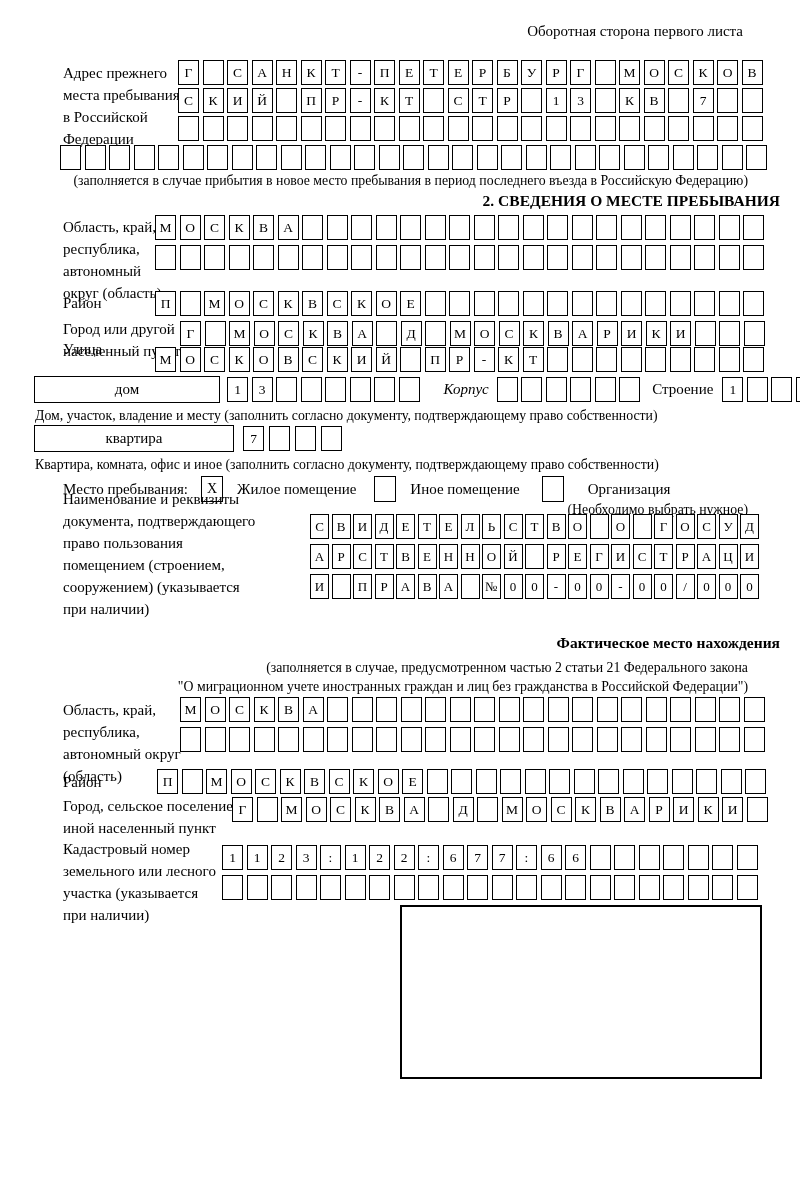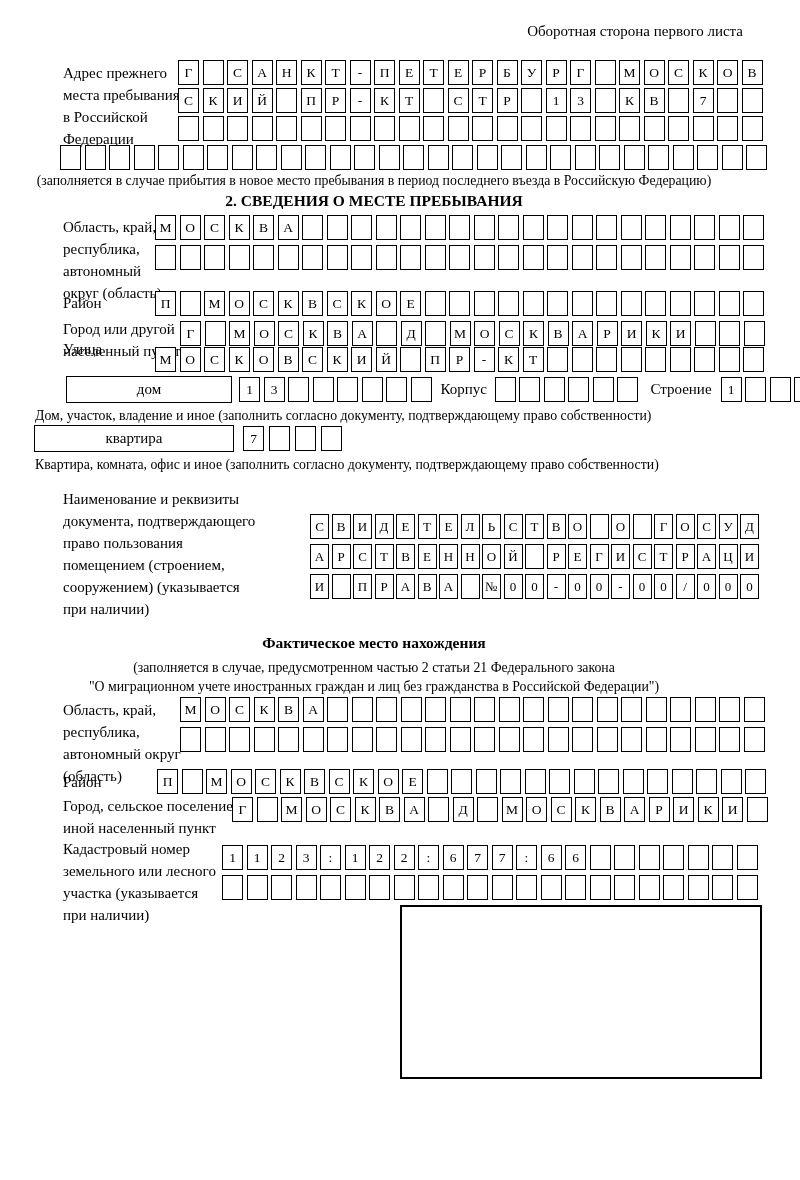--- a/index.html
+++ b/index.html
@@ -4,22 +4,22 @@
 <style>
   html,body { margin:0; padding:0; background:#fff; }
   .page {
     position:relative; width:800px; height:1180px; background:#fff;
     color:#000; font-family:"Liberation Serif","DejaVu Serif",serif;
     overflow:hidden;
   }
   .abs { position:absolute; }
   .label { font-size:15px; line-height:22px; white-space:pre-line; }
   .note  { font-size:13.8px; line-height:18px; }
-  .center { width:748px; left:0; text-align:center; }
-  .title { font-weight:bold; font-size:15.5px; }
+  .center { width:748px; left:0; text-align:right; }
+  .title { font-weight:bold; font-size:15.5px;padding-left:32px; }
   .cellrow { display:flex; gap:3.5px; }
   .cell {
     flex:none; width:21px; height:25px; box-sizing:border-box;
     border:1.7px solid #000; display:flex; align-items:center; justify-content:center;
     font-size:13.5px; background:#fff;
   }
   .cellrow.sm { gap:2.5px; }
   .cellrow.sm .cell { width:19px; font-size:13px; }
   .bigbox {
     box-sizing:border-box; border:1.7px solid #000; height:27px;
@@ -298,61 +298,71 @@
       <div class="cell"></div>
       <div class="cell"></div>
       <div class="cell"></div>
       <div class="cell"></div>
       <div class="cell"></div>
       <div class="cell"></div>
       <div class="cell"></div>
     </div>
 
   <div class="abs hrow" style="top:376px; left:34px;">
-    <div class="bigbox" style="width:166px;margin-left:32px;">дом</div>
+    <div class="bigbox" style="width:186px;">дом</div>
     <div class="cellrow" style="margin-left:7px;">
         <div class="cell">1</div>
         <div class="cell">3</div>
         <div class="cell"></div>
         <div class="cell"></div>
         <div class="cell"></div>
         <div class="cell"></div>
         <div class="cell"></div>
         <div class="cell"></div>
       </div>
-    <span class="inl" style="margin-left:9px;">Корпус</span>
+    <span class="inl" style="margin-left:24px;font-style:italic;">Корпус</span>
     <div class="cellrow" style="margin-left:8px;">
         <div class="cell"></div>
         <div class="cell"></div>
         <div class="cell"></div>
         <div class="cell"></div>
         <div class="cell"></div>
         <div class="cell"></div>
       </div>
     <span class="inl" style="margin-left:12px;">Строение</span>
     <div class="cellrow" style="margin-left:9px;">
         <div class="cell">1</div>
         <div class="cell"></div>
         <div class="cell"></div>
         <div class="cell"></div>
       </div>
   </div>
-  <div class="abs note" style="top:407px; left:35px;">Дом, участок, владение и иное (заполнить согласно документу, подтверждающему право собственности)</div>
+  <div class="abs note" style="top:407px; left:35px;">Дом, участок, владение и месту (заполнить согласно документу, подтверждающему право собственности)</div>
 
   <div class="abs hrow" style="top:425px; left:34px;">
     <div class="bigbox" style="width:200px;">квартира</div>
     <div class="cellrow" style="margin-left:9px; gap:5px;">
         <div class="cell">7</div>
         <div class="cell"></div>
         <div class="cell"></div>
         <div class="cell"></div>
       </div>
   </div>
   <div class="abs note" style="top:456px; left:35px;text-align:center;">Квартира, комната, офис и иное (заполнить согласно документу, подтверждающему право собственности)</div>
 
+  <div class="abs hrow" style="top:476px; left:63px;">
+    <span class="inl">Место пребывания:</span>
+    <div class="chk" style="margin-left:13px;">X</div>
+    <span class="inl" style="margin-left:14px;">Жилое помещение</span>
+    <div class="chk" style="margin-left:18px;"></div>
+    <span class="inl" style="margin-left:14px;">Иное помещение</span>
+    <div class="chk" style="margin-left:22px;"></div>
+    <span class="inl" style="margin-left:24px;">Организация</span>
+  </div>
+  <div class="abs note center" style="top:501px;">(Необходимо выбрать нужное)</div>
 
   <div class="abs label" style="top:488px; left:63px;">Наименование и реквизиты
 документа, подтверждающего
 право пользования
 помещением (строением,
 сооружением) (указывается
 при наличии)</div>
   <div class="abs cellrow sm" style="top:514px; left:310px;">
       <div class="cell">С</div>
       <div class="cell">В</div>

